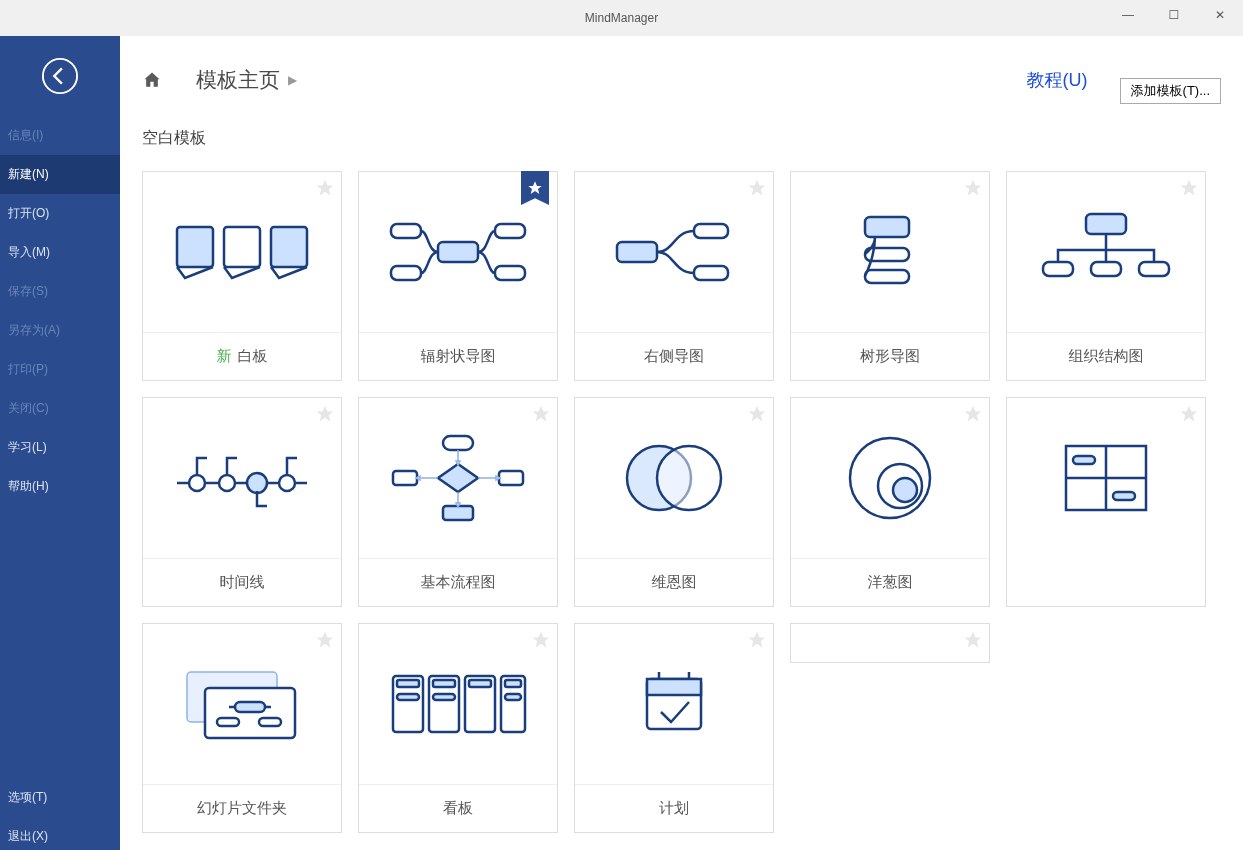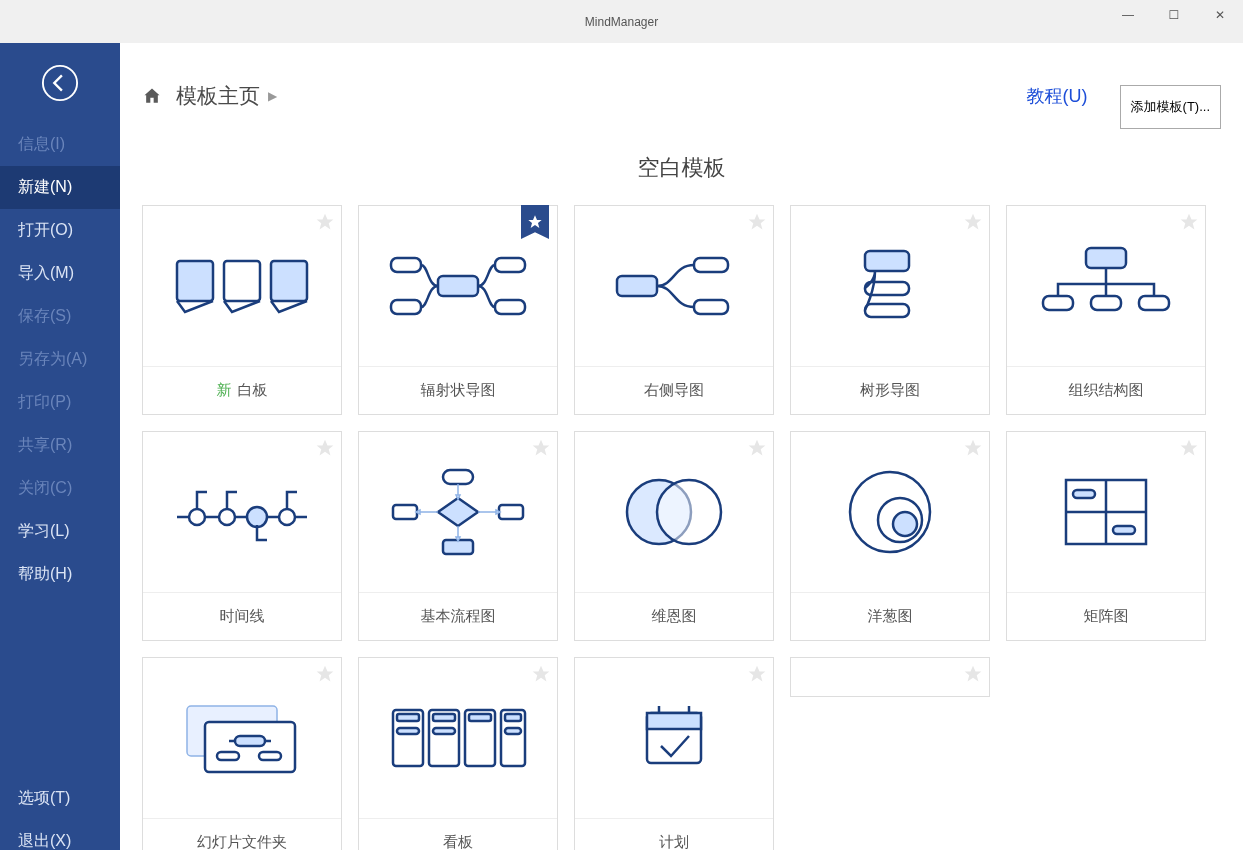--- a/index.html
+++ b/index.html
@@ -1,43 +1,43 @@
 <!DOCTYPE html>
 <html><head>
 <meta charset="utf-8">
 <style>
 * { margin:0; padding:0; box-sizing:border-box; font-family:"Microsoft YaHei","Segoe UI",sans-serif; }
 body { width:1243px; height:850px; overflow:hidden; background:#fff; }
 
-.titlebar { height:43px; background:#f0f0f0; display:flex; align-items:center; justify-content:center; position:relative; }
+.titlebar { height:36px; background:#f0f0f0; display:flex; align-items:center; justify-content:center; position:relative; }
 .titlebar-title { font-size:12px; color:#555; }
 .titlebar-controls { position:absolute; right:0; top:0; height:30px; display:flex; }
 .titlebar-controls span { width:46px; display:flex; align-items:center; justify-content:center; color:#555; font-size:12px; cursor:pointer; }
 
 .main { display:flex; height:820px; }
 
 .sidebar { width:120px; background:#2a4b8d; display:flex; flex-direction:column; color:#fff; }
 .back-arrow-wrap { height:80px; display:flex; align-items:center; justify-content:center; }
 .back-arrow-wrap svg { width:38px; height:38px; cursor:pointer; }
 .side-items { flex:1; display:flex; flex-direction:column; }
-.side-item { padding:11px 18px; font-size:16px; color:#dbe4f5; cursor:pointer; }
+.side-item { padding:11px 8px; font-size:12px; color:#dbe4f5; cursor:pointer; }
 .side-item.selected { background:#1d3a73; color:#fff; }
 .side-item.disabled { color:#6a85bb; }
 .side-bottom { margin-top:auto; }
 
 .content-wrap { flex:1; display:flex; flex-direction:column; background:#fff; }
 .breadcrumb-row { display:flex; align-items:center; padding:20px 22px 10px 22px; }
 .home-icon { width:20px; height:20px; fill:#5a5a5a; margin-right:14px; cursor:pointer; }
-.breadcrumb-text { font-size:21px; color:#4a4a4a; }
+.breadcrumb-text { font-size:21px; color:#4a4a4a;margin-left:20px; }
 .crumb-caret { margin-left:8px; color:#999; font-size:12px;}
 .breadcrumb-spacer { flex:1; }
 .tutorial-link { color:#1d4ed8; font-size:18px; margin-right:32px; cursor:pointer; }
-.add-template-btn { border:1px solid #aaa; background:#fff; padding:12px 10px; font-size:13px; cursor:pointer;margin-top:22px; }
-
-.section-title { font-size:22px; color:#444; padding:14px 22px 6px 22px;text-align:center; }
+.add-template-btn { border:1px solid #aaa; background:#fff; padding:3px 10px; font-size:13px; cursor:pointer;margin-top:22px; }
+
+.section-title { font-size:16px; color:#444; padding:14px 22px 6px 22px; }
 
 .grid-scroll { flex:1; overflow-y:scroll; padding:16px 6px 20px 22px; }
 .grid { display:grid; grid-template-columns:repeat(5,200px); gap:16px; }
 .card { border:1px solid #ddd; background:#fff; position:relative; cursor:pointer;}
 .card-thumb { height:160px; display:flex; align-items:center; justify-content:center; position:relative;}
 .card-label { border-top:1px solid #eee; padding:14px 6px; text-align:center; font-size:15px; color:#555;}
 .card-label .new-tag { color:#4caf50; margin-right:6px; }
 .fav-star { position:absolute; top:6px; right:6px; width:20px; height:20px; }
 .fav-star svg { fill:#e6e6e6; width:20px; height:20px; }
 .fav-tab { position:absolute; top:-1px; right:8px; width:28px; height:34px; background:#2a4b8d; display:flex; align-items:center; justify-content:center; clip-path:polygon(0 0,100% 0,100% 100%,50% 80%,0 100%); }
@@ -76,21 +76,20 @@
         </svg>
     </div>
     <div class="side-items" id="side-items">
         <div class="side-item disabled">信息(I)</div>
         <div class="side-item selected">新建(N)</div>
         <div class="side-item ">打开(O)</div>
         <div class="side-item ">导入(M)</div>
         <div class="side-item disabled">保存(S)</div>
         <div class="side-item disabled">另存为(A)</div>
         <div class="side-item disabled">打印(P)</div>
-        <div class="side-item disabled">共享(R)</div>
         <div class="side-item disabled">关闭(C)</div>
         <div class="side-item ">学习(L)</div>
         <div class="side-item ">帮助(H)</div>
       </div>
     <div class="side-bottom" id="side-bottom">
         <div class="side-item">选项(T)</div>
         <div class="side-item">退出(X)</div>
       </div>
   </div>
 
@@ -250,21 +249,20 @@
               <svg class="thumb-svg" viewBox="0 0 150 100">
                 <rect class="box" x="35" y="18" width="80" height="64"></rect>
                 <path class="line" d="M75 18 L75 82 M35 50 L115 50"></path>
                 <rect class="fillbox" x="42" y="28" width="22" height="8" rx="4"></rect>
                 <rect class="fillbox" x="82" y="64" width="22" height="8" rx="4"></rect>
               </svg>
               <div class="fav-star"><svg viewBox="0 0 24 24">
                   <path d="M12 2 L15 9 L22 9 L16.5 13.5 L18.5 21 L12 16.5 L5.5 21 L7.5 13.5 L2 9 L9 9 Z"></path>
                 </svg></div>
             </div>
-            <div class="card-label"><span>矩阵图</span></div>
           </div>
           <div class="card">
             <div class="card-thumb">
               <svg class="thumb-svg" viewBox="0 0 150 100">
                 <rect class="lightfill" x="20" y="18" width="90" height="50" rx="4"></rect>
                 <rect class="box" x="38" y="34" width="90" height="50" rx="4"></rect>
                 <rect class="fillbox" x="68" y="48" width="30" height="10" rx="5"></rect>
                 <rect class="box" x="50" y="64" width="22" height="8" rx="4"></rect>
                 <rect class="box" x="92" y="64" width="22" height="8" rx="4"></rect>
                 <path class="line" d="M68 53 L62 53 M98 53 L104 53"></path>

